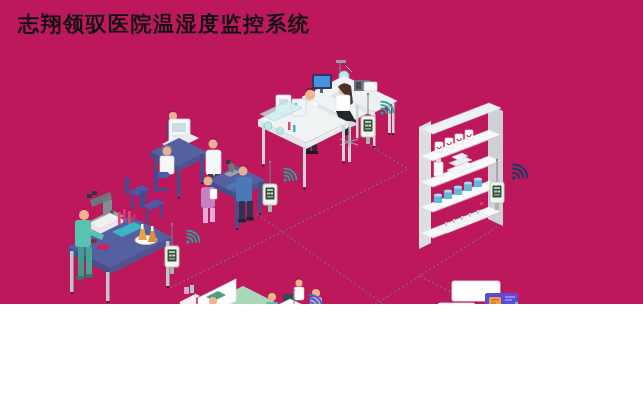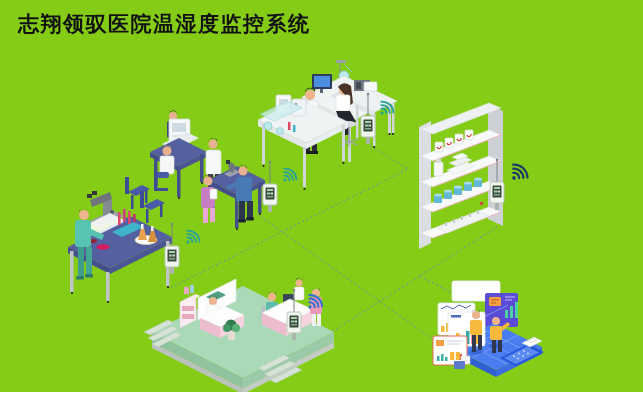--- a/index.html
+++ b/index.html
@@ -1,16 +1,16 @@
 <!DOCTYPE html>
 <html><head>
 <meta charset="utf-8">
 <style>
   html,body{margin:0;padding:0;background:#ffffff;}
-  .stage{position:relative;width:643px;height:392px;background:#84cc16;overflow:hidden;
+  .stage{position:relative;width:643px;height:304px;background:#be185d;overflow:hidden;
          font-family:"Liberation Sans", sans-serif;}
   .title{position:absolute;left:18px;top:10px;font-size:21px;font-weight:700;
          color:#111111;letter-spacing:1.5px;white-space:nowrap;}
   svg.illustration{position:absolute;left:0;top:0;}
 </style>
 </head>
 <body>
 
 <div class="stage">
   <div class="title">志翔领驭医院温湿度监控系统</div>

